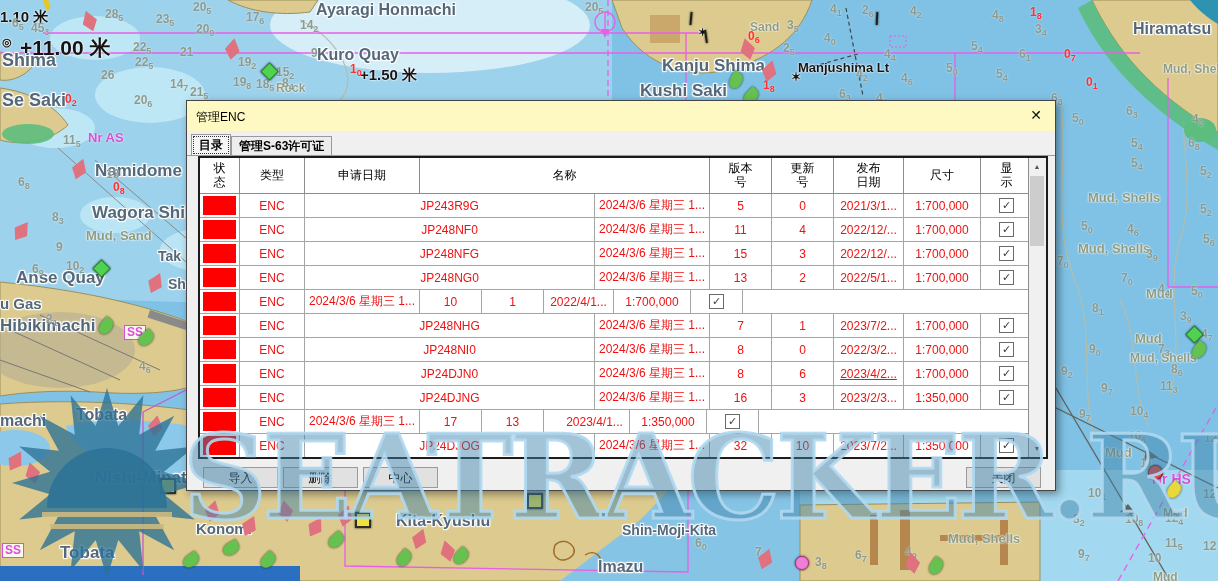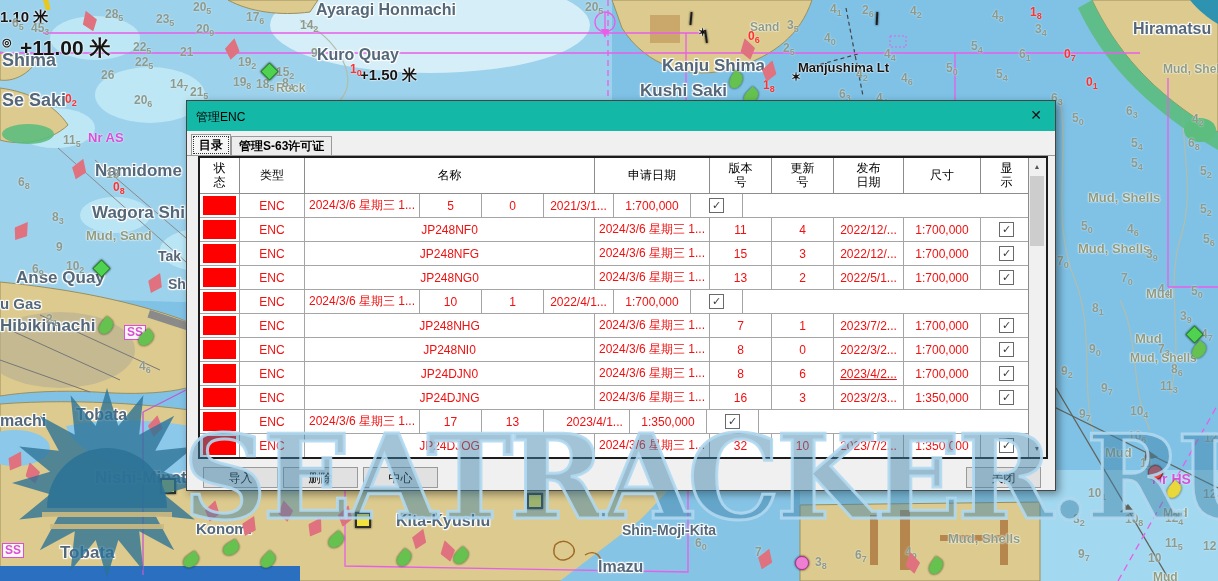--- a/index.html
+++ b/index.html
@@ -29,21 +29,21 @@
   
   .sunmark{position:absolute;left:2px;top:388px;z-index:2;}
   .wmtext{position:absolute;left:183px;top:419px;width:1035px;z-index:8;
           font-family:"DejaVu Serif",serif;font-weight:bold;font-size:116px;line-height:1;
           letter-spacing:-4px;color:rgba(62,132,170,.48);
           -webkit-text-stroke:3px rgba(176,216,240,.9);pointer-events:none;}
   
   .dialog{position:absolute;left:186px;top:100px;width:870px;height:391px;z-index:5;
           background:#f0f0f0;border:1px solid #454545;box-shadow:3px 3px 8px rgba(0,0,0,.4);
           font-size:12px;color:#000;box-sizing:border-box;}
-  .titlebar{position:absolute;left:0;top:0;right:0;height:30px;background:#14b8a6;}
+  .titlebar{position:absolute;left:0;top:0;right:0;height:30px;background:#fef9c3;}
   .title{position:absolute;left:9px;top:8px;font-size:12px;}
   .closebox{position:absolute;right:6px;top:3px;width:26px;height:22px;text-align:center;
             line-height:22px;font-size:14px;color:#111;cursor:pointer;}
   .tabs{position:absolute;left:4px;top:33px;height:21px;}
   .tab{display:inline-block;height:19px;line-height:19px;padding:0 7px;font-weight:bold;
        border:1px solid #9a9a9a;border-bottom:none;background:#ededed;vertical-align:bottom;}
   .tab.active{background:#f6f6f6;height:21px;line-height:21px;outline:1px dotted #333;outline-offset:-3px;}
   .tabline{position:absolute;left:0;right:0;top:54px;border-top:1px solid #9a9a9a;}
   .grid{position:absolute;left:11px;top:55px;width:850px;height:303px;background:#fff;
         border:2px solid #1c1c1c;box-sizing:border-box;overflow:hidden;}
@@ -378,38 +378,39 @@
     <div class="tabs">
       <span class="tab active">目录</span><span class="tab">管理S-63许可证</span>
     </div>
     <div class="tabline"></div>
 
     <div class="grid">
       <div class="g-head" id="grid-head">
           <div class="g-hcell" style="width: 40px;">状
 态</div>
           <div class="g-hcell" style="width: 65px;">类型</div>
+          <div class="g-hcell" style="width: 115px;">申请日期</div>
           <div class="g-hcell" style="width: 290px;">名称</div>
-          <div class="g-hcell" style="width: 115px;">申请日期</div>
           <div class="g-hcell" style="width: 62px;">版本
 号</div>
           <div class="g-hcell" style="width: 62px;">更新
 号</div>
           <div class="g-hcell" style="width: 70px;">发布
 日期</div>
           <div class="g-hcell" style="width: 77px;">尺寸</div>
           <div class="g-hcell" style="width: 52px;">显
 示</div>
         </div>
       <div id="grid-body">
           <div class="g-row">
             <div class="g-cell" style="width: 40px;">
               <div class="statusblock"></div>
             </div>
             <div class="g-cell" style="width: 65px;">ENC</div>
+            <div class="g-cell" style="width: 290px;">JP243R9G</div>
             <div class="g-cell" style="width: 115px;">2024/3/6 星期三 1...</div>
             <div class="g-cell" style="width: 62px;">5</div>
             <div class="g-cell" style="width: 62px;">0</div>
             <div class="g-cell" style="width: 70px;">2021/3/1...</div>
             <div class="g-cell" style="width: 77px;">1:700,000</div>
             <div class="g-cell" style="width: 52px;">
               <div class="chk">✓</div>
             </div>
           </div>
           <div class="g-row">

